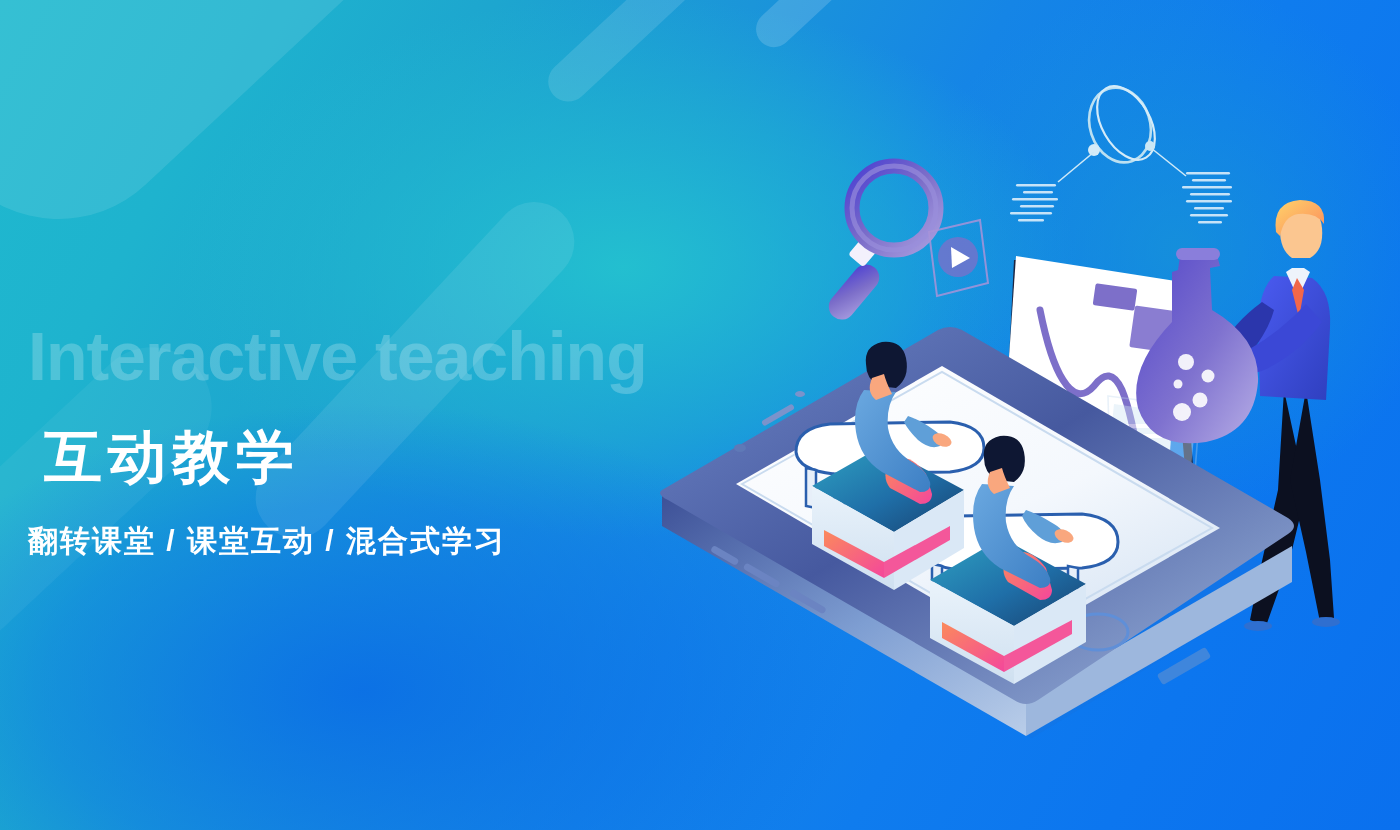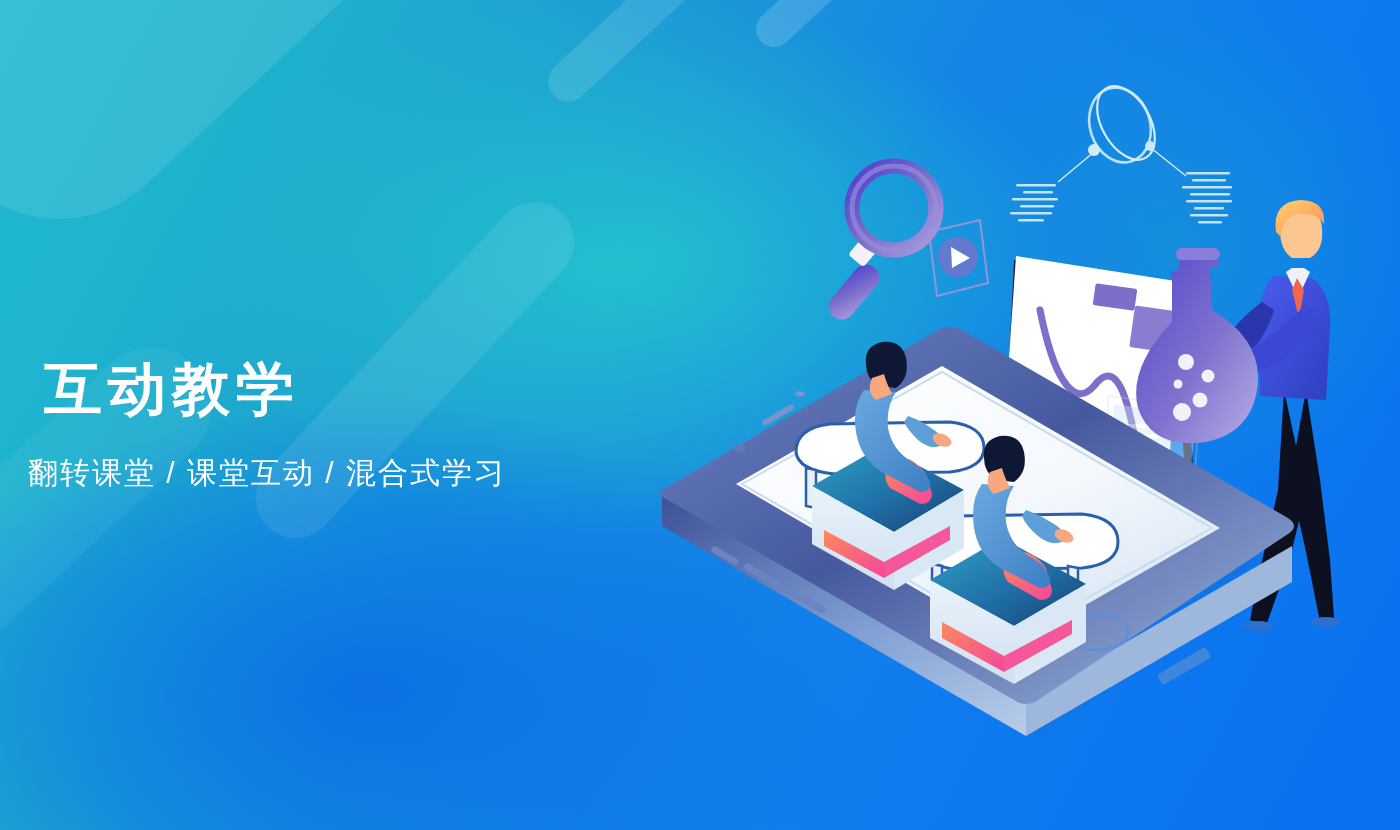--- a/index.html
+++ b/index.html
@@ -72,21 +72,21 @@
     color:rgba(255,255,255,.22);
     line-height:1;margin:0;
     white-space:nowrap;
   }
   .headline{
     font-size:58px;font-weight:bold;color:#ffffff;
     letter-spacing:6px;line-height:1;
     margin:38px 0 0 16px;white-space:nowrap;
   }
   .sub{
-    font-size:30px;color:#ffffff;font-weight:400;
+    font-size:30px;color:#ffffff;font-weight:700;
     letter-spacing:2px;line-height:1;
     margin:40px 0 0 0;white-space:nowrap;
   }
 
   
   .art{position:absolute;left:620px;top:60px;width:780px;height:760px;z-index:20;}
   .art svg{display:block;width:100%;height:100%;overflow:visible;}
 </style>
 </head>
 <body>
@@ -97,20 +97,21 @@
   <div class="tint-blue"></div>
   <div class="tint-right"></div>
 
   <div class="stripe s-big"></div>
   <div class="stripe s-mid"></div>
   <div class="stripe s-sm"></div>
   <div class="stripe s-text"></div>
   <div class="stripe s-low"></div>
 
   <div class="copy">
+    <p class="ghost">Interactive teaching</p>
     <h1 class="headline">互动教学</h1>
     <p class="sub">翻转课堂 / 课堂互动 / 混合式学习</p>
   </div>
 
   <div class="art">
     <svg viewBox="0 0 780 760" xmlns="http://www.w3.org/2000/svg">
       <defs>
         <linearGradient id="gDeviceTop" x1="0" y1="0" x2="1" y2="1">
           <stop offset="0" stop-color="#6f86c6"></stop>
           <stop offset="0.45" stop-color="#46599f"></stop>

